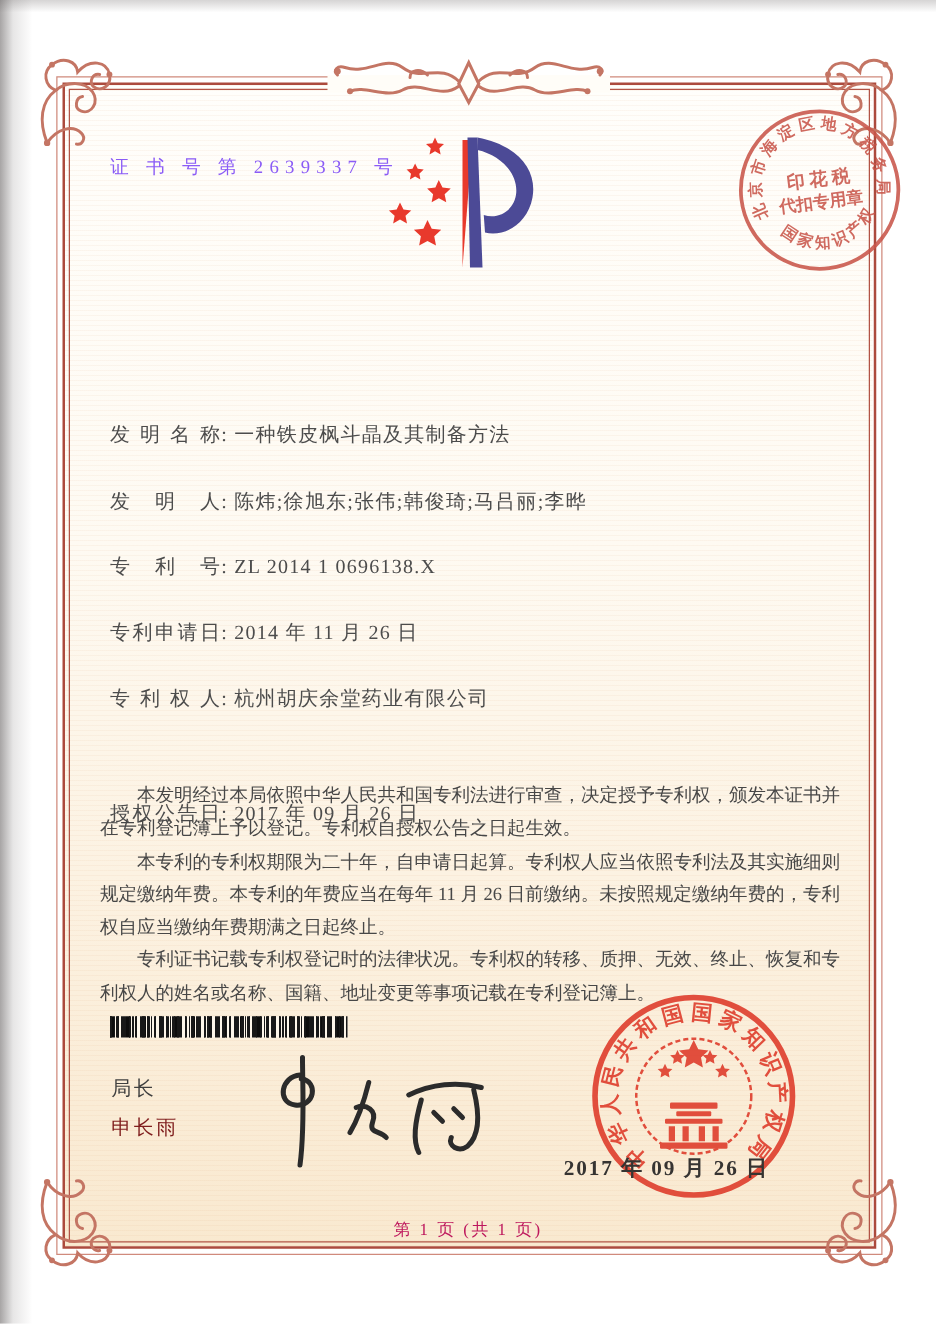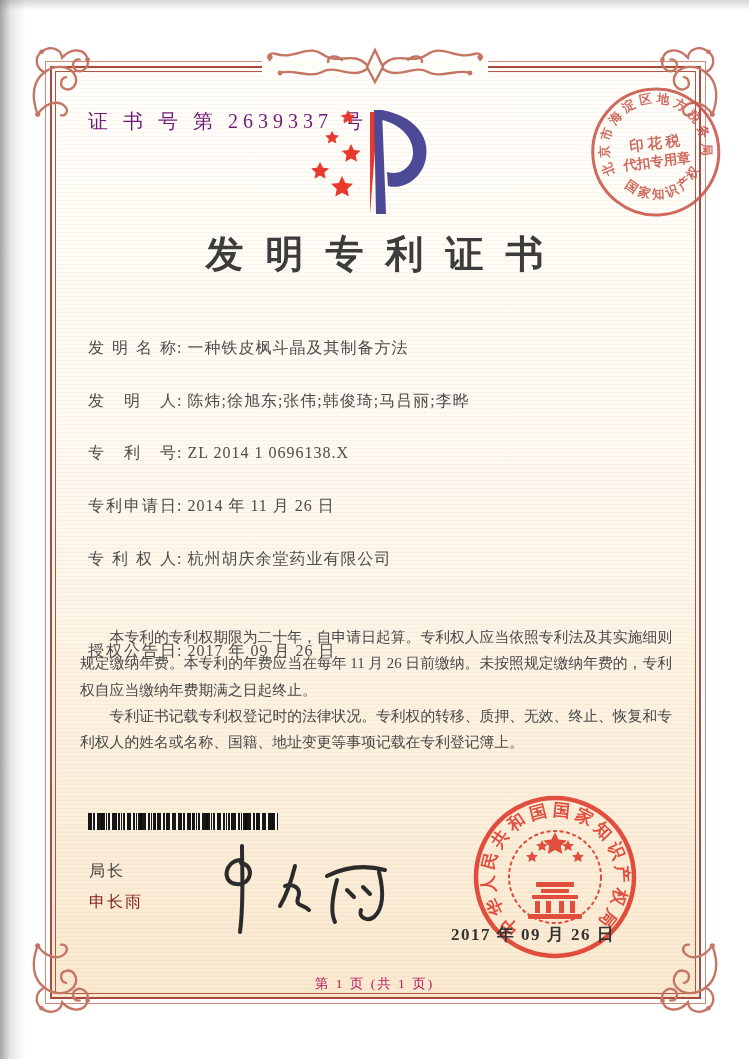--- a/index.html
+++ b/index.html
@@ -29,22 +29,22 @@
   .frame-mid   { position:absolute; left:50px; top:66px; right:48px; bottom:60px;
     border:2px solid #ac4a3d; z-index:1; }
   .frame-inner { position:absolute; left:55px; top:71px; right:53px; bottom:65px;
     border:1px solid #b25446; z-index:1; }
 
   .orn { position:absolute; z-index:2; }
   .orn svg { display:block; }
 
   .content { position:absolute; inset:0; z-index:3; }
 
-  .cert-no { position:absolute; left:88px; top:108px; font-size:20px; letter-spacing:5px;
-    color:#701a75; }
+  .cert-no { position:absolute; left:88px; top:124px; font-size:15px; letter-spacing:5px;
+    color:#8b5cf6; }
 
   .logo { position:absolute; left:296px; top:102px; }
 
   .tax-stamp { position:absolute; left:588px; top:84px; opacity:.88;
     transform:rotate(-7deg); }
 
   .title { position:absolute; left:0; top:229px; width:100%; text-align:center;
     font-size:38px; font-weight:bold; color:#3c3c3c; letter-spacing:22px; text-indent:22px; }
 
   .field-row { position:absolute; left:88px; font-size:16px; color:#4c4c4c; white-space:nowrap; }
@@ -170,21 +170,20 @@
           <textPath href="#taxTopArc" startOffset="0" textLength="178" lengthAdjust="spacing">北京市海淀区地方税务局</textPath>
         </text>
         <text font-size="12.5" fill="#c9564a" font-weight="bold">
           <textPath href="#taxBotArc" startOffset="8" textLength="104" lengthAdjust="spacing">国家知识产权局</textPath>
         </text>
         <text x="68" y="64" text-anchor="middle" font-size="14.5" fill="#c9564a" font-weight="bold">印 花 税</text>
         <text x="68" y="82" text-anchor="middle" font-size="13.5" fill="#c9564a" font-weight="bold">代扣专用章</text>
       </svg>
     </div>
 
-    <div class="title">发明专利证书</div>
 
     <div class="field-row" style="top:338px;">
       <span class="field-label">发明名称</span><span class="field-colon">:</span>
       <span class="field-value">一种铁皮枫斗晶及其制备方法</span>
     </div>
     <div class="field-row" style="top:391px;">
       <span class="field-label">发明人</span><span class="field-colon">:</span>
       <span class="field-value">陈炜;徐旭东;张伟;韩俊琦;马吕丽;李晔</span>
     </div>
     <div class="field-row" style="top:443px;">
@@ -198,20 +197,21 @@
     <div class="field-row" style="top:549px;">
       <span class="field-label">专利权人</span><span class="field-colon">:</span>
       <span class="field-value">杭州胡庆余堂药业有限公司</span>
     </div>
     <div class="field-row" style="top:601px;margin-top:40px;">
       <span class="field-label">授权公告日</span><span class="field-colon">:</span>
       <span class="field-value">2017 年 09 月 26 日</span>
     </div>
 
     <div class="paras">
+      <p>本发明经过本局依照中华人民共和国专利法进行审查，决定授予专利权，颁发本证书并在专利登记簿上予以登记。专利权自授权公告之日起生效。</p>
       <p>本专利的专利权期限为二十年，自申请日起算。专利权人应当依照专利法及其实施细则规定缴纳年费。本专利的年费应当在每年 11 月 26 日前缴纳。未按照规定缴纳年费的，专利权自应当缴纳年费期满之日起终止。</p>
       <p>专利证书记载专利权登记时的法律状况。专利权的转移、质押、无效、终止、恢复和专利权人的姓名或名称、国籍、地址变更等事项记载在专利登记簿上。</p>
     </div>
 
     <div class="barcode"></div>
 
     <div class="signer-title">局长</div>
     <div class="signer-name">申长雨</div>
 
     <div class="signature">

